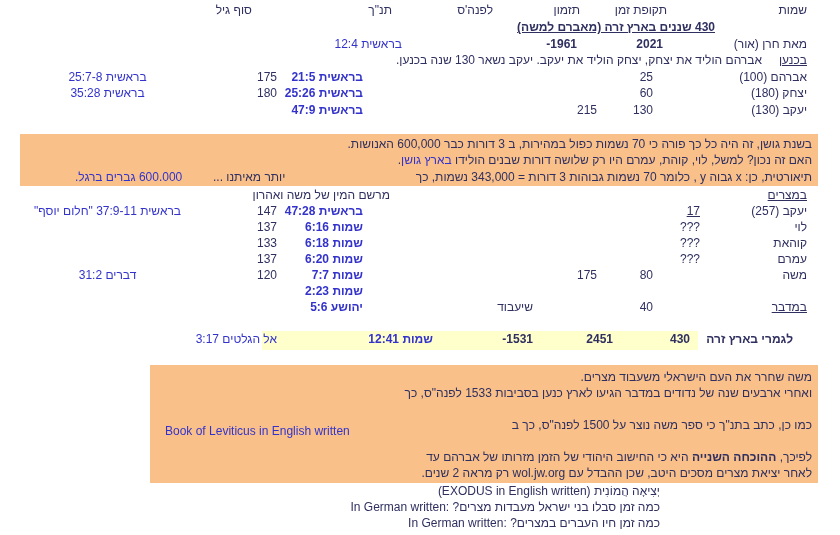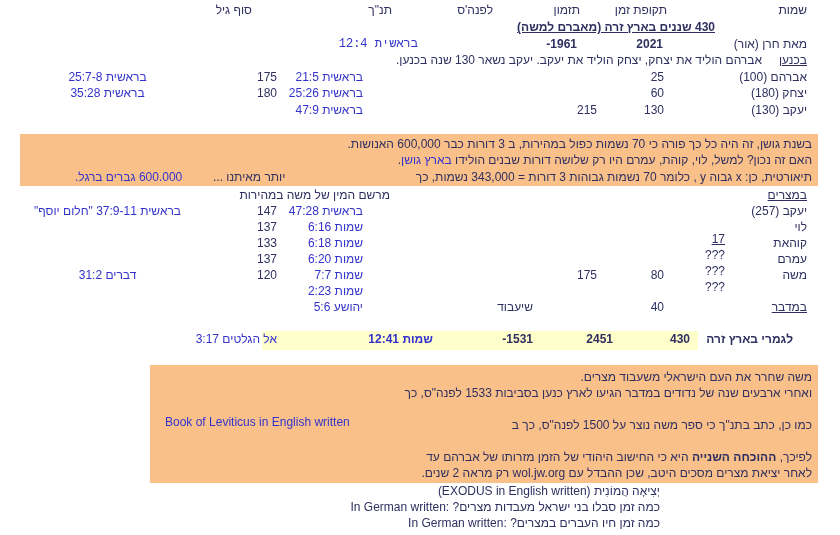--- a/index.html
+++ b/index.html
@@ -5,33 +5,33 @@
   html,body{margin:0;padding:0;background:#fff;}
   .screen{
     position:relative;width:840px;height:535px;background:#ffffff;overflow:hidden;
     font-family:"Liberation Sans","DejaVu Sans",sans-serif;
     font-size:12px;line-height:15px;color:#2f2f60;direction:rtl;
   }
   .row{position:absolute;left:0;right:0;height:17px;}
   .cell{position:absolute;white-space:nowrap;top:0;}
   
   .r-name{right:33px;}
-  .r-period{right:176px;}
-  .r-period2{right:115px;margin-top:28px;}
+  .r-period{right:187px;}
+  .r-period2{right:140px;}
   .r-timing{right:243px;}
   .r-bce{right:307px;margin-top:32px;}
-  .r-tanakh{right:477px;}
+  .r-tanakh{right:477px;font-weight:bold;}
   .r-age{right:563px;}
   .c-ref{left:15px;width:185px;text-align:center;}
   
   .h-names{right:33px;}.h-period{right:173px;}.h-timing{right:260px;}
   .h-bce{right:347px;}.h-tanakh{right:448px;}.h-age{right:588px;}
   
   .title-cell{right:125px;font-weight:bold;text-decoration:underline;}
-  .r1-timing{right:177px;}.r1-bce{right:263px;}.r1-tanakh{right:422px;font-family:Liberation Mono, monospace;}
+  .r1-timing{right:177px;}.r1-bce{right:263px;}.r1-tanakh{right:438px;}
   .note-canaan{right:78px;}
   .note-egypt{right:450px;}
   .t-name{right:47px;}.t-period{right:150px;}.t-timing{right:227px;}
   .t-bce{right:307px;text-align:center;}.t-tanakh{right:407px;}.t-ref{right:563px;}
   .bold{font-weight:bold;}
   .u{text-decoration:underline;}
   .link{color:#3333cc;cursor:pointer;}
   .num{direction:ltr;unicode-bidi:embed;}
   .orange{position:absolute;background:#f9c189;}
   #goshen{left:20px;right:22px;top:134px;height:52px;}
@@ -98,21 +98,21 @@
   <div class="orange" id="goshen">
     <span class="ob-line" style="top:3px">בשנת גושן, זה היה כל כך פורה כי 70 נשמות כפול במהירות, ב 3 דורות כבר 600,000 האנושות.</span>
     <span class="ob-line" style="top:19px"><span>האם זה נכון? למשל, לוי, קוהת, עמרם היו רק שלושה דורות שבנים הולידו </span><span class="link">בארץ גושן</span><span>.</span></span>
     <span class="ob-line" style="top:36px">תיאורטית, כן: x גבוה y , כלומר 70 נשמות גבוהות 3 דורות = 343,000 נשמות, כך</span>
     <span class="ob-left" style="top:36px;left:193px">יותר מאיתנו ...</span>
     <span class="ob-left link" style="top:36px;left:55px">600.000 גברים ברגל.</span>
   </div>
 
   <div class="row" style="top:188px">
     <span class="cell r-name u">במצרים</span>
-    <span class="cell note-egypt">מרשם המין של משה במהירות</span>
+    <span class="cell note-egypt">מרשם המין של משה ואהרון</span>
   </div>
 
   <div class="row" style="top:204px">
     <span class="cell r-name">יעקב (257)</span>
     <span class="cell r-period2 u num">17</span>
     <span class="cell r-tanakh link">בראשית 47:28</span>
     <span class="cell r-age num">147</span>
     <span class="cell c-ref link">בראשית 37:9-11 "חלום יוסף"</span>
   </div>
 
@@ -165,21 +165,21 @@
     <span class="cell t-timing bold num">2451</span>
     <span class="cell t-bce bold num">-1531</span>
     <span class="cell t-tanakh bold link">שמות 12:41</span>
     <span class="cell t-ref link">אל הגלטים 3:17</span>
   </div>
 
   <div class="orange" id="conclusion">
     <span class="ob-line" style="top:5px">משה שחרר את העם הישראלי משעבוד מצרים.</span>
     <span class="ob-line" style="top:21px">ואחרי ארבעים שנה של נדודים במדבר הגיעו לארץ כנען בסביבות 1533 לפנה"ס, כך</span>
     <span class="ob-line" style="top:53px">כמו כן, כתב בתנ"ך כי ספר משה נוצר על 1500 לפנה"ס, כך ב</span>
-    <span class="ob-left link" style="top:50px;left:15px" dir="ltr">Book of Leviticus in English written</span>
+    <span class="ob-left link" style="top:59px;left:15px" dir="ltr">Book of Leviticus in English written</span>
     <span class="ob-line" style="top:85px"><span>לפיכך, </span><span class="bold">ההוכחה השנייה</span><span> היא כי החישוב היהודי של הזמן מזרותו של אברהם עד</span></span>
     <span class="ob-line" style="top:101px">לאחר יציאת מצרים מסכים היטב, שכן ההבדל עם wol.jw.org רק מראה 2 שנים.</span>
   </div>
 
   <div class="footer-line" style="top:500px">
     <span>כמה זמן סבלו בני ישראל מעבדות מצרים?</span>
     <span dir="ltr">In German written:</span>
   </div>
   <div class="footer-line" style="top:484px">
     <span>יְצִיאָה הֲמוֹנִית</span>

